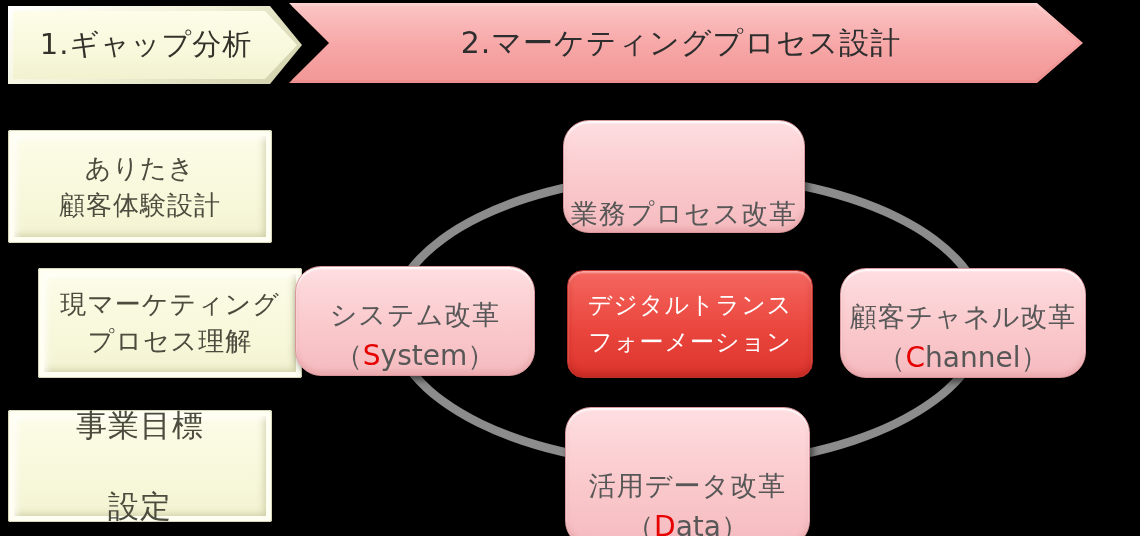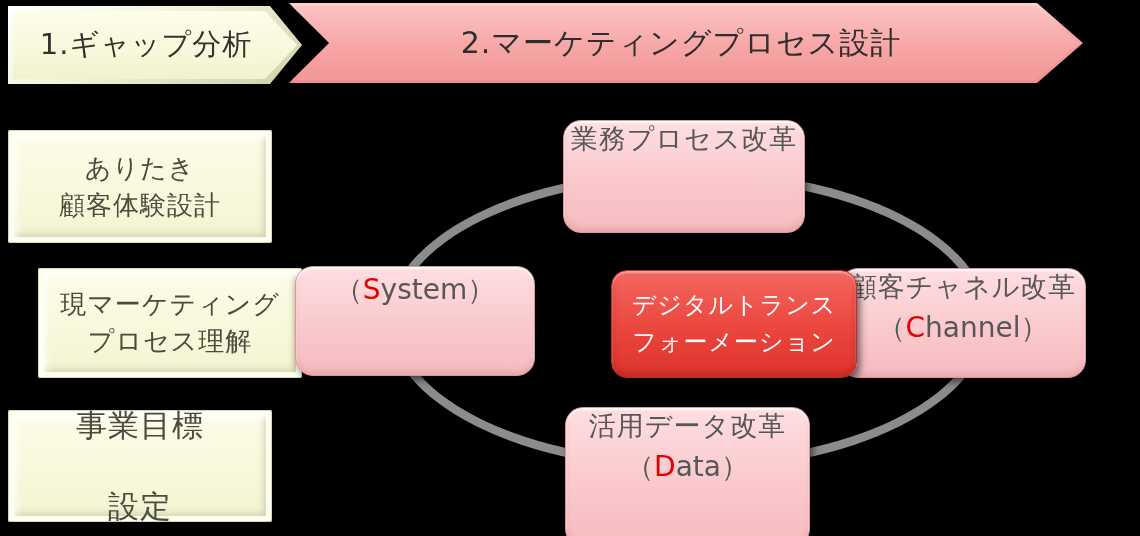--- a/index.html
+++ b/index.html
@@ -36,42 +36,42 @@
       inset 8px 8px 7px rgba(255,255,255,.9),inset -8px -8px 7px rgba(150,150,100,.38),
       3px 4px 8px rgba(0,0,0,.6);
     display:flex;flex-direction:column;align-items:center;justify-content:center;
     color:#4b4b3e;font-size:26px;line-height:1.42;text-align:center;letter-spacing:1px;}
   .cream.c1{top:130px;height:113px;}
   .cream.c2{top:268px;height:110px;margin-left:30px;}
   .cream.c3{top:410px;height:112px;font-size:31px;line-height:1.45;gap:36px;}
   
   .ellipse{position:absolute;left:388px;top:170px;width:600px;height:300px;z-index:1;
     border:9px solid var(--ellipse-gray,#8c8c8c);border-radius:50%;box-sizing:border-box;}
-  .pinknode{position:absolute;z-index:2;border-radius:18px;box-sizing:border-box;
+  .pinknode{position:absolute;z-index:2;border-radius:26px;box-sizing:border-box;
     background:linear-gradient(180deg,#fedee1 0%,var(--box-pink,#fac9cc) 55%,#f5bbbf 100%);
     border:1px solid #da979b;
     box-shadow:inset 0 2px 2px rgba(255,255,255,.95),inset 0 -4px 5px rgba(210,125,130,.30),
       3px 4px 7px rgba(0,0,0,.55);
-    display:flex;flex-direction:column;align-items:center;justify-content:flex-start;
+    display:flex;flex-direction:column;align-items:center;justify-content:flex-end;
     color:#575757;text-align:center;}
   .pinknode .jp{font-size:27px;letter-spacing:1px;}
   .pinknode .latin{font-size:28px;margin-top:4px;}
   .pinknode .latin .red-initial{color:var(--accent-red,#e60000);}
   .node-process{left:563px;top:120px;width:242px;height:113px;}
   .node-system{left:295px;top:266px;width:240px;height:110px;}
   .node-channel{left:840px;top:268px;width:246px;height:110px;}
   .node-data{left:565px;top:407px;width:245px;height:140px;}
   .rednode{position:absolute;left:567px;top:270px;width:246px;height:108px;z-index:2;
     border-radius:16px;box-sizing:border-box;
     background:linear-gradient(180deg,#f4675f 0%,var(--red-box,#ea463d) 55%,#dc342d 100%);
     border:1px solid #bb2f29;
     box-shadow:inset 0 2px 2px rgba(255,255,255,.45),inset 0 -4px 6px rgba(140,20,15,.35),
       3px 4px 7px rgba(0,0,0,.55);
     display:flex;flex-direction:column;align-items:center;justify-content:center;
-    color:#fff;font-size:24px;line-height:1.55;text-align:center;letter-spacing:1px;margin-left:44px;}
+    color:#fff;font-size:24px;line-height:1.55;text-align:center;letter-spacing:1px;}
 </style>
 </head>
 <body>
 
 <div class="canvas">
 
   <div class="step1">
     <div class="shape-outer"></div>
     <div class="shape-inner"></div>
     <div class="label">1.ギャップ分析</div>
@@ -96,20 +96,21 @@
     <div>設定</div>
   </div>
 
   <div class="ellipse"></div>
 
   <div class="pinknode node-process">
     <div class="jp">業務プロセス改革</div>
   </div>
 
   <div class="pinknode node-system">
+    <div class="jp">システム改革</div>
     <div class="latin"><span>（</span><span class="red-initial">S</span><span>ystem）</span></div>
   </div>
 
   <div class="pinknode node-channel">
     <div class="jp">顧客チャネル改革</div>
     <div class="latin"><span>（</span><span class="red-initial">C</span><span>hannel）</span></div>
   </div>
 
   <div class="pinknode node-data">
     <div class="jp">活用データ改革</div>

